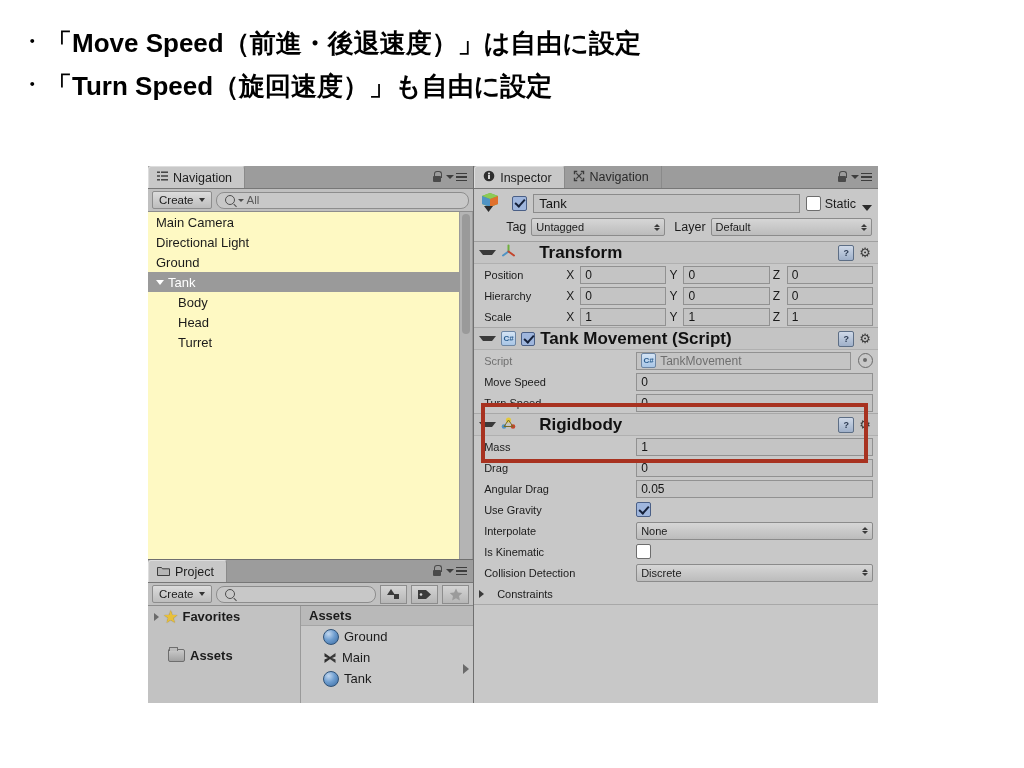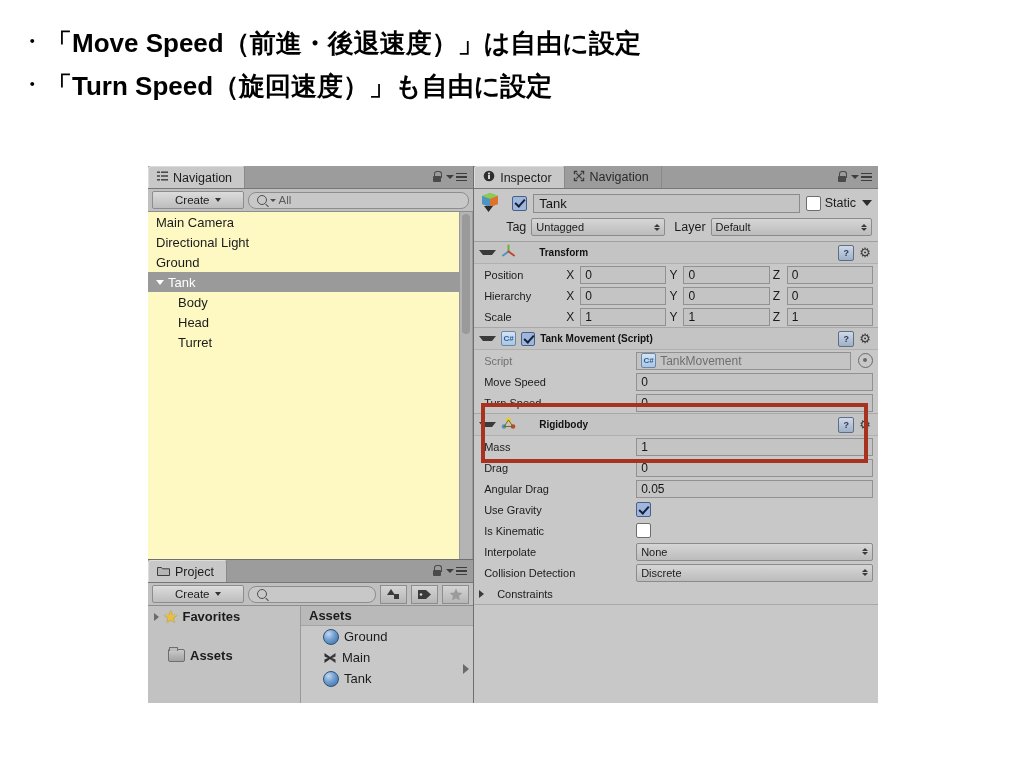--- a/index.html
+++ b/index.html
@@ -79,21 +79,21 @@
   .menu-icon .lines i{display:block;width:11px;height:1.5px;background:#3d3d3d;}
 
   
   .toolbar{
     height:22px;background:#c0c0c0;
     display:flex;align-items:center;gap:4px;
     padding:0 4px;border-bottom:1px solid #8d8d8d;
   }
   .btn-create{
     height:16px;display:flex;align-items:center;gap:5px;
-    padding:0 22px;font-size:11.5px;
+    padding:0 6px;font-size:11.5px;
     background:linear-gradient(#dcdcdc,#bdbdbd);
     border:1px solid #8d8d8d;border-radius:2px;color:#1b1b1b;
   }
   .btn-create .caret{
     width:0;height:0;border-left:3.5px solid transparent;border-right:3.5px solid transparent;
     border-top:4px solid #333;
   }
   .search-pill{
     flex:1 1 auto;height:15px;
     background:#c8c8c8;border:1px solid #8d8d8d;border-radius:8px;
@@ -205,21 +205,21 @@
   }
   .cb.checked{background:#9fb6dd;border-color:#4a5f86;}
   .cb.checked::after{
     content:"";position:absolute;left:3.5px;top:0.5px;width:4px;height:8px;
     border:solid #15213a;border-width:0 2px 2px 0;transform:rotate(42deg);
   }
   .name-field{
     flex:1 1 auto;height:17px;background:#c4c4c4;border:1px solid #8b8b8b;
     display:flex;align-items:center;padding:0 5px;font-size:13px;color:#141414;
   }
-  .static-group{display:flex;align-items:center;gap:4px;font-size:12.5px;}
+  .static-group{display:flex;align-items:flex-end;gap:4px;font-size:12.5px;}
   .static-caret{
     width:0;height:0;border-left:5px solid transparent;border-right:5px solid transparent;
     border-top:6px solid #2c2c2c;margin-left:2px;
   }
   .obj-row2{display:flex;align-items:center;gap:5px;height:20px;margin-top:3px;padding-left:26px;}
   .lbl{font-size:12.5px;color:#1b1b1b;}
   .dropdown{
     height:16px;background:linear-gradient(#d6d6d6,#bcbcbc);
     border:1px solid #8b8b8b;border-radius:2px;
     display:flex;align-items:center;padding:0 4px;
@@ -240,21 +240,21 @@
   .fold-down{
     width:0;height:0;flex:0 0 9px;
     border-left:4.5px solid transparent;border-right:4.5px solid transparent;
     border-top:5.5px solid #3a3a3a;
   }
   .fold-side{
     width:0;height:0;flex:0 0 6px;margin-right:3px;
     border-top:4.5px solid transparent;border-bottom:4.5px solid transparent;
     border-left:5.5px solid #3a3a3a;
   }
-  .comp-title{font-size:10px;font-weight:bold;color:#111;}
+  .comp-title{font-size:17px;font-weight:bold;color:#111;}
   .comp-head-right{margin-left:auto;display:flex;align-items:center;gap:5px;padding-right:2px;}
   .help-icon{
     width:14px;height:14px;background:linear-gradient(#cfd9e8,#9fb0c9);
     border:1px solid #5d6e85;border-radius:2px;
     display:flex;align-items:center;justify-content:center;
     font-size:9px;font-weight:bold;color:#2b3a52;
   }
   .gear-icon{font-size:13px;color:#3a3a3a;line-height:1;}
 
   .prop-row{
@@ -686,34 +686,34 @@
             <span class="prop-label">Angular Drag</span>
             <span class="field">
                 <span>0.05</span>
               </span>
           </div>
           <div class="prop-row">
             <span class="prop-label">Use Gravity</span>
             <span class="cb checked"></span>
           </div>
           <div class="prop-row">
-            <span class="prop-label">Is Kinematic</span>
-            <span class="cb"></span>
-          </div>
-          <div class="prop-row">
             <span class="prop-label">Interpolate</span>
             <span class="dropdown" style="flex:1 1 auto">
               <span>None</span>
               <span class="dd-arrows">
                   <span class="up"></span>
                   <span class="dn"></span>
                 </span>
             </span>
           </div>
           <div class="prop-row">
+            <span class="prop-label">Is Kinematic</span>
+            <span class="cb"></span>
+          </div>
+          <div class="prop-row">
             <span class="prop-label">Collision Detection</span>
             <span class="dropdown" style="flex:1 1 auto">
               <span>Discrete</span>
               <span class="dd-arrows">
                   <span class="up"></span>
                   <span class="dn"></span>
                 </span>
             </span>
           </div>
           <div class="prop-row" style="padding-left:5px">

